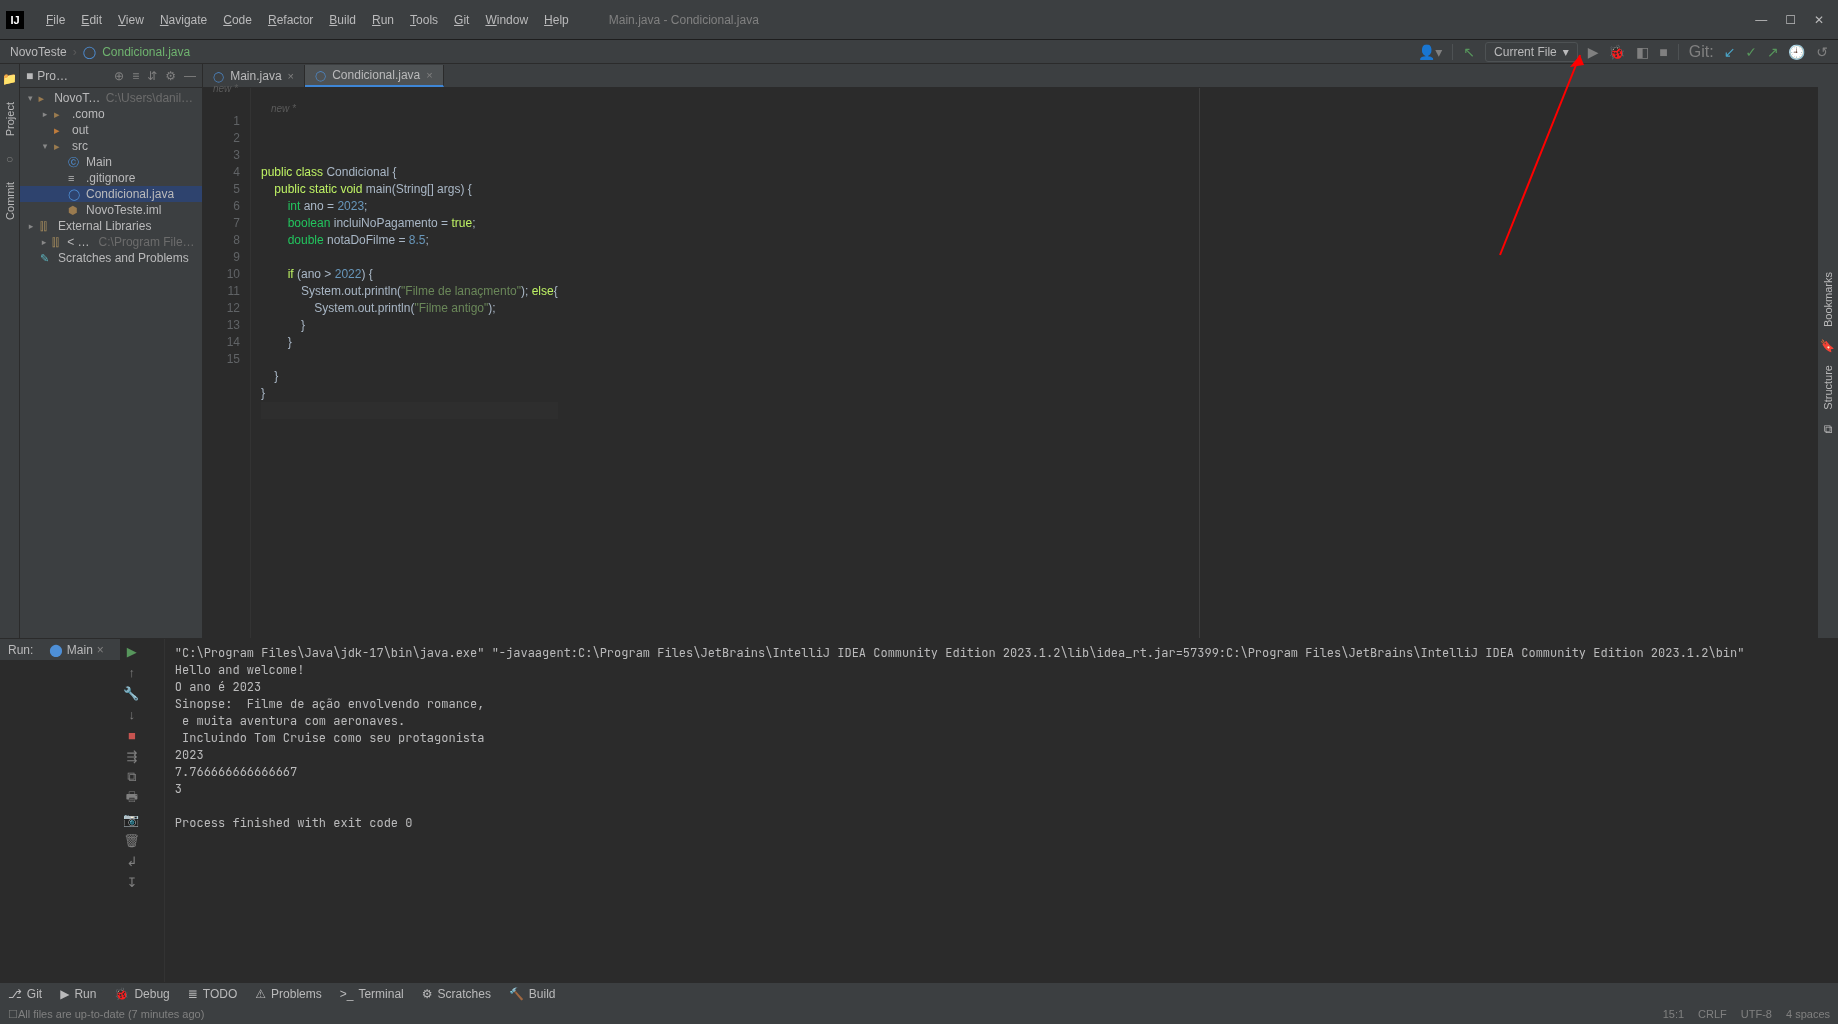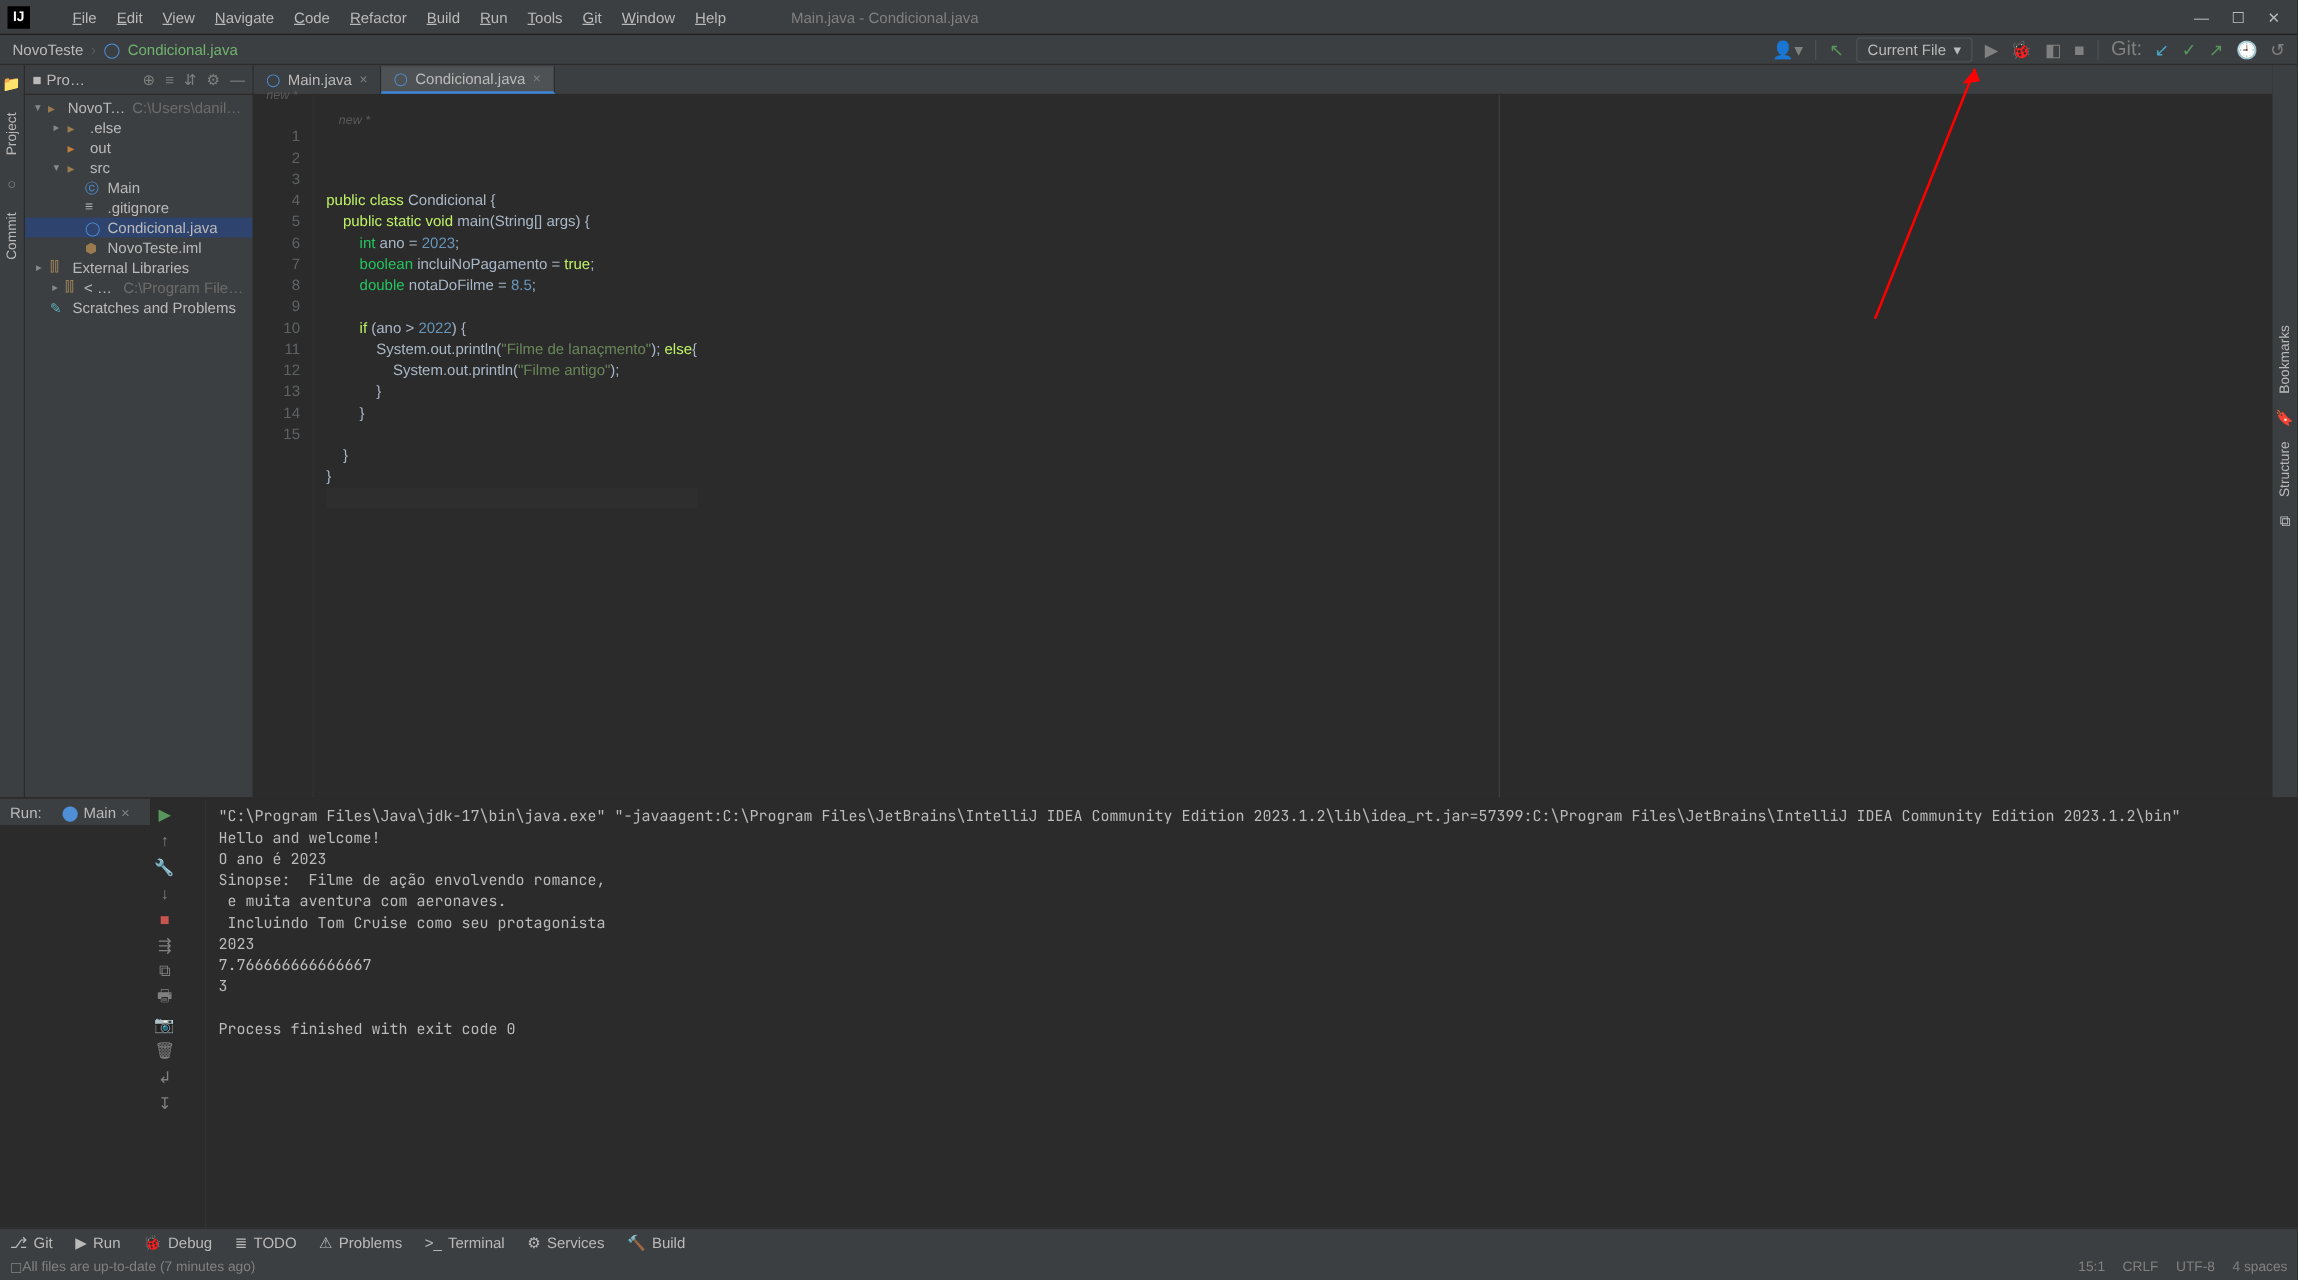--- a/index.html
+++ b/index.html
@@ -1,17 +1,17 @@
 <!DOCTYPE html>
 <html><head>
 <meta charset="utf-8">
 <style>
 * { margin: 0; padding: 0; box-sizing: border-box; font-family: "Segoe UI", Arial, sans-serif; }
 body { background: #2b2d30; color: #bababb; font-size: 12px; width: 1838px; height: 1024px; overflow: hidden; display: flex; flex-direction: column; user-select: none; }
-.menubar { height: 28px; background: #3c3f41; display: flex; align-items: center; padding: 0 6px; gap: 20px; border-bottom: 1px solid #1e1e1e; }
+.menubar { height: 40px; background: #3c3f41; display: flex; align-items: center; padding: 0 6px; gap: 8px; border-bottom: 1px solid #1e1e1e; }
 .menubar .logo { width: 18px; height: 18px; background: #000; color: #fff; font-weight: bold; display: flex; align-items: center; justify-content: center; font-size: 11px; margin-right: 6px; }
 .menu-item { padding: 2px 8px; color: #bababb; cursor: pointer; }
 .menu-item u { text-decoration: underline; }
 .menu-title { margin-left: 24px; color: #808080; }
 .win-controls { margin-left: auto; display: flex; gap: 18px; padding-right: 8px; }
 .navbar { height: 24px; background: #3c3f41; display: flex; align-items: center; padding: 0 10px; border-bottom: 1px solid #2b2b2b; }
 .breadcrumb { display: flex; align-items: center; gap: 6px; font-size: 12px; }
 .bc-proj { color: #bababb; }
 .bc-sep { color: #5a5a5a; }
 .bc-file { color: #6fb36f; }
@@ -157,21 +157,21 @@
     <div class="tree" id="tree">
         <div class="node" style="padding-left: 6px;">
           <span class="arrow">▾</span>
           <span class="fico folder">▸</span>
           <span class="nlabel">NovoTeste</span>
           <span class="nlabel dim"> C:\Users\danilo.ca…</span>
         </div>
         <div class="node" style="padding-left: 20px;">
           <span class="arrow">▸</span>
           <span class="fico folder">▸</span>
-          <span class="nlabel">.else</span>
+          <span class="nlabel">.como</span>
         </div>
         <div class="node" style="padding-left: 20px;">
           <span class="arrow"></span>
           <span class="fico out">▸</span>
           <span class="nlabel">out</span>
         </div>
         <div class="node" style="padding-left: 20px;">
           <span class="arrow">▾</span>
           <span class="fico folder">▸</span>
           <span class="nlabel">src</span>
@@ -321,21 +321,21 @@
     <div class="bb-item">
       <span>⚠</span>
       <span>Problems</span>
     </div>
     <div class="bb-item">
       <span>&gt;_</span>
       <span>Terminal</span>
     </div>
     <div class="bb-item">
       <span>⚙</span>
-      <span>Services</span>
+      <span>Scratches</span>
     </div>
     <div class="bb-item">
       <span>🔨</span>
       <span>Build</span>
     </div>
   </div>
 
 <div class="statusbar">
   <span>☐ </span>
     <span>All files are up-to-date (7 minutes ago)</span>

